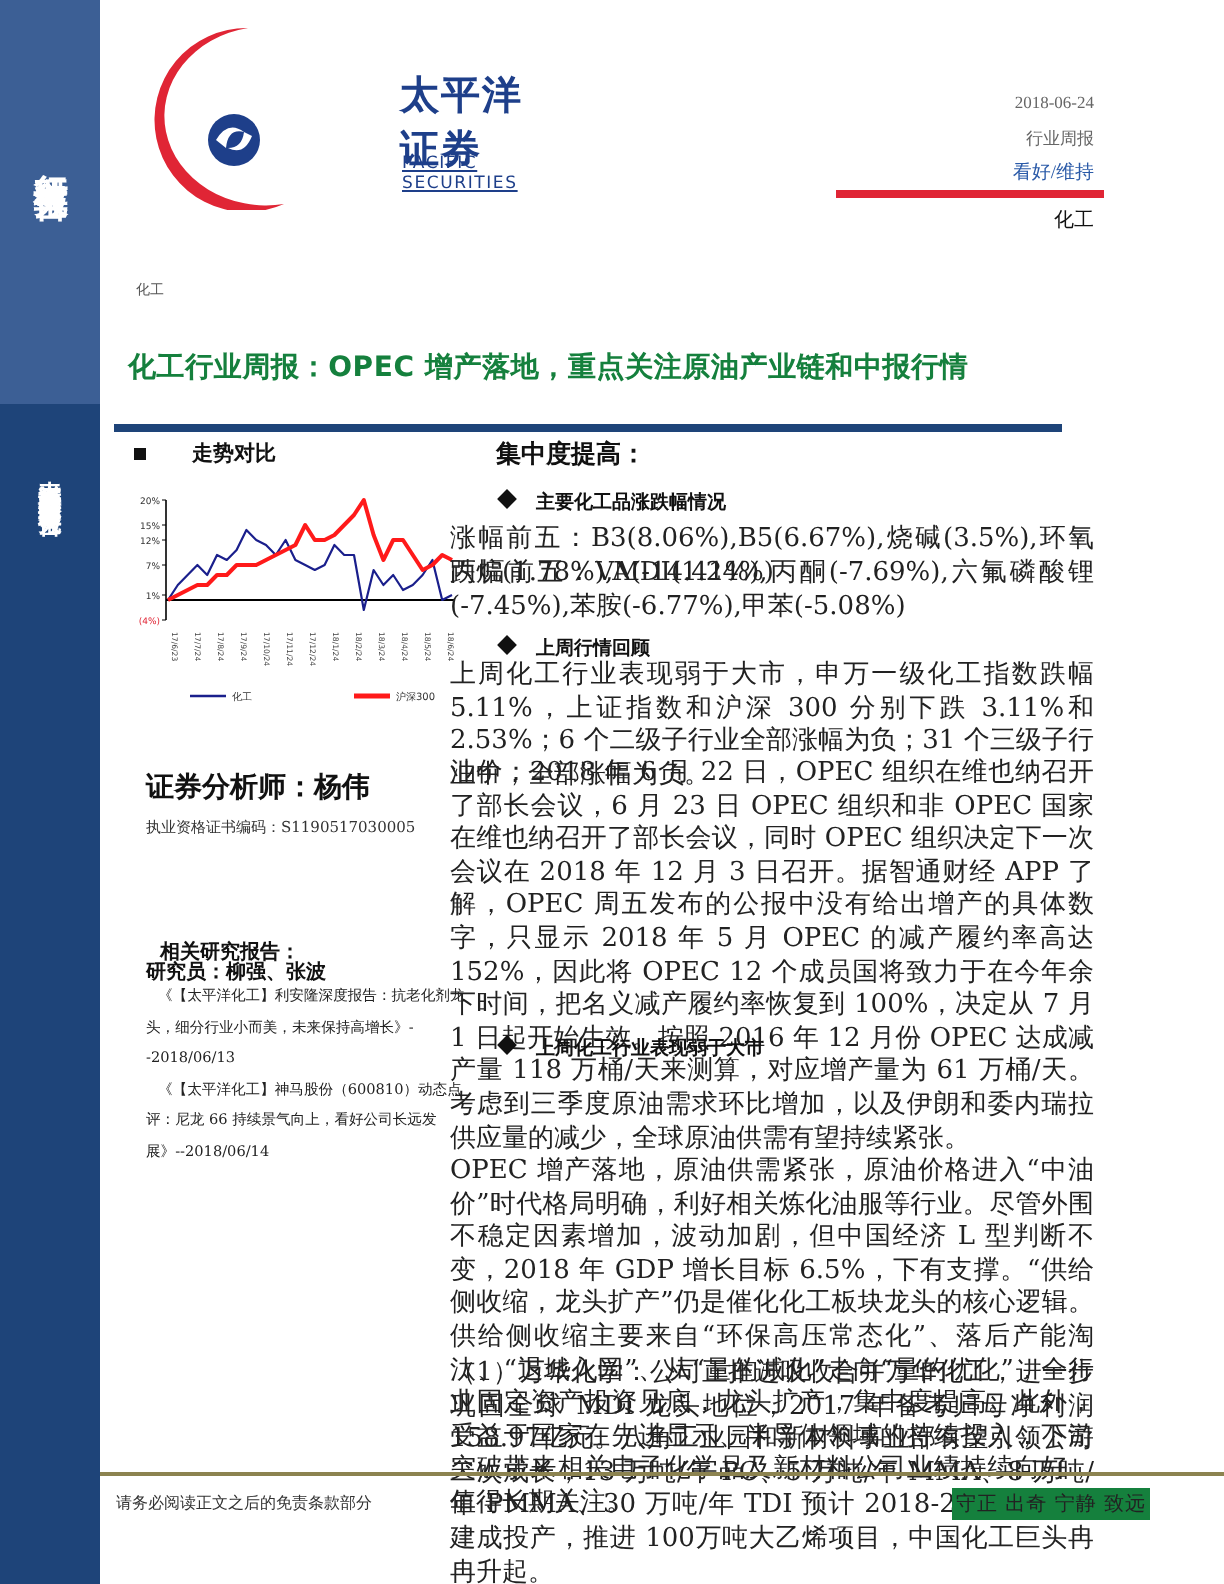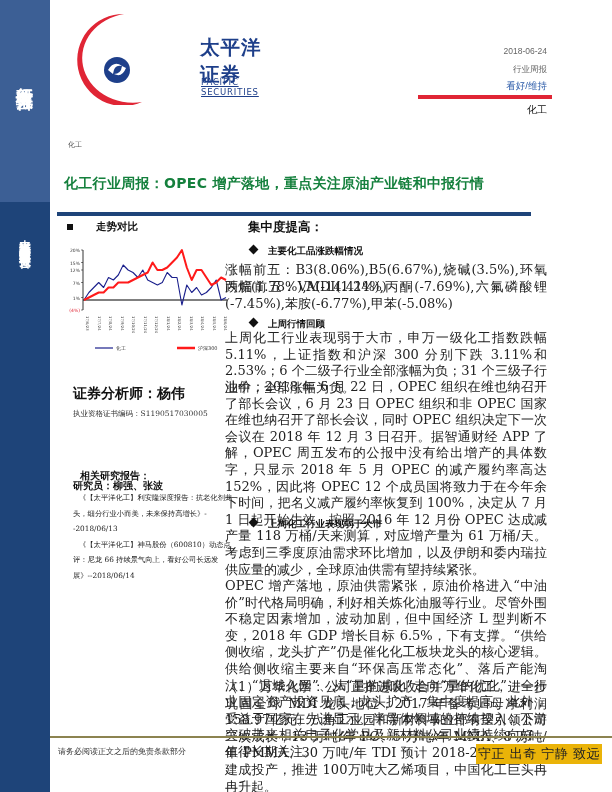--- a/index.html
+++ b/index.html
@@ -14,21 +14,21 @@
   .vtext.bottom { top: 231px; font-size: 11.5px; letter-spacing: 1px; line-height: 50px; }
 
   
   .logo { position: absolute; left: 64px; top: 10px; width: 200px; height: 95px; }
   .logo-cn { position: absolute; left: 136px; top: 24px; font-family: "DejaVu Sans", sans-serif; font-weight: bold; font-size: 19.5px; color: #1e3f8a; letter-spacing: 1px; }
   .logo-en { position: absolute; left: 137px; top: 67px; font-family: "DejaVu Sans", sans-serif; font-size: 8.5px; color: #1e3f8a; letter-spacing: 0.8px; text-decoration: underline; }
 
   .category-top { position: absolute; left: 68px; top: 140px; font-size: 7px; color: #555; font-family: "DejaVu Sans", sans-serif; }
 
   
-  .meta { position: absolute; right: 65px; text-align: left; font-family: Liberation Sans, sans-serif; }
+  .meta { position: absolute; right: 65px; text-align: left; font-family: Liberation Serif, serif; }
   .meta-date { top: 46px; font-size: 8.5px; color: #666; }
   .meta-type { top: 64px; font-size: 8.5px; color: #666; }
   .meta-rating { top: 80px; font-size: 9.5px; color: #2a5aa8; }
   .red-rule { position: absolute; left: 418px; top: 95px; width: 134px; height: 4px; background: #e02535; }
   .meta-industry { top: 103px; font-size: 10px; color: #111; right: 65px; }
 
   
   .title { position: absolute; left: 64px; top: 175px; font-size: 14px; font-weight: bold; color: #15803d; letter-spacing: 0.3px; font-family: "DejaVu Sans", sans-serif; }
   .title-rule { position: absolute; left: 57px; top: 212px; width: 474px; height: 4px; background: #1e4479; }
 
@@ -56,21 +56,21 @@
   .p-up { top: 262px; }
   .p-down { top: 279px; }
   .p-review { top: 330px; }
   .p-oil { top: 379px; }
   .p-reco { top: 530px; margin-top: 48px; }
   .p-wanhua { top: 679px; }
 
   
   .footer-rule { position: absolute; left: 50px; top: 736px; width: 562px; height: 2px; background: #8c8350; }
   .footer-left { position: absolute; left: 58px; top: 746px; font-size: 8px; color: #333; }
-  .footer-right { position: absolute; left: 476px; top: 744px; font-size: 13px; color: #222; background: #eab308; padding: 1px 2px; letter-spacing: 0.5px; }
+  .footer-right { position: absolute; left: 476px; top: 744px; font-size: 10px; color: #222; background: #15803d; padding: 1px 2px; letter-spacing: 0.5px; }
 </style>
 </head>
 <body>
 
 <div class="sidebar-top"></div>
 <div class="sidebar-bottom"></div>
 <div class="vtext top">行业研究报告</div>
 <div class="vtext bottom">太平洋证券股份有限公司证券研究报告</div>
 
 <div class="logo">

